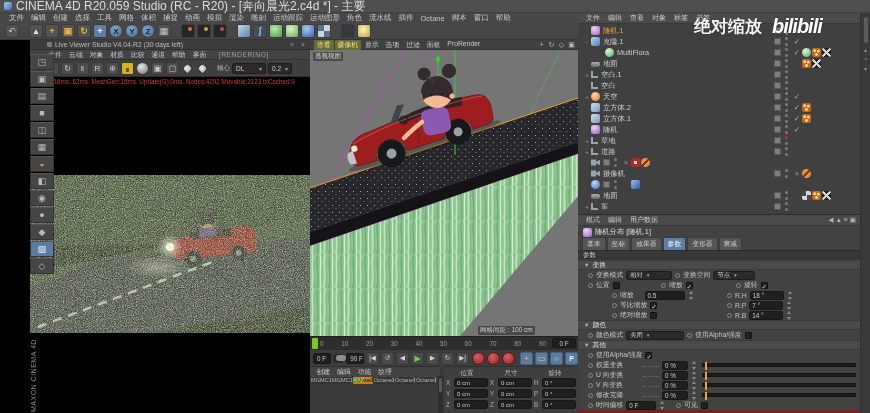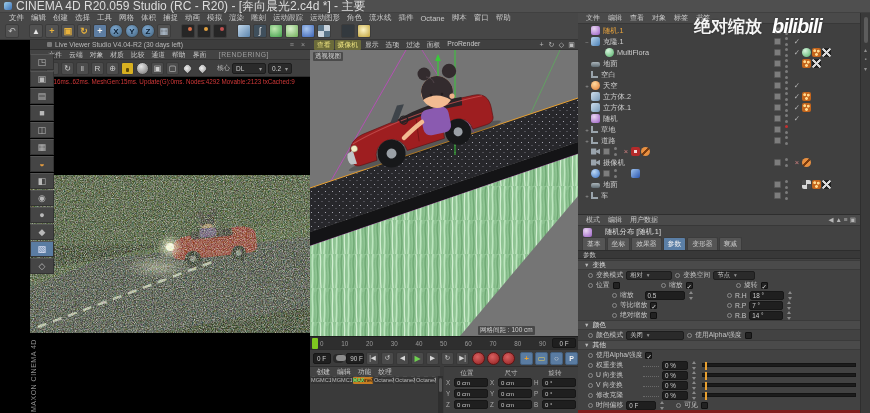--- a/index.html
+++ b/index.html
@@ -139,21 +139,21 @@
   .om-tag.ban{display:block;border-radius:50%;background:linear-gradient(135deg,transparent 40%,#7a3c10 40% 60%,transparent 60%),#e89040}
   .om-tag.octane{display:block;background:linear-gradient(135deg,#9fc4ef,#2a55b0)}
   .om-tag.tex{display:block;background:conic-gradient(#d8d8d8 25%,#4a4a4a 0 50%,#d8d8d8 0 75%,#4a4a4a 0)}
   .om-tag.matgreen{display:block;border-radius:50%;background:radial-gradient(circle at 35% 30%,#d8f5dd,#4fae66)}
   
   .attr{border-top:1px solid #2e2e2e}
   .attr-menu{height:11px;background:#4a4a4a;display:flex;align-items:center;gap:2px;padding-left:5px;border-bottom:1px solid #383838}
   .attr-menu .mitem{font-size:7px;padding:0 3px}
   .attr-hicons{margin-left:auto;display:flex;gap:2px;padding-right:4px}
   .attr-hicons span{font-size:6.5px;color:#b5b5b5}
-  .attr-title{height:12px;display:flex;align-items:center;gap:13px;padding-left:5px;background:#424242}
+  .attr-title{height:12px;display:flex;align-items:center;gap:3px;padding-left:5px;background:#424242}
   .attr-title .om-ico{margin:0}
   .attr-titletext{font-size:7.3px;color:#ddd}
   .attr-tabs{height:12px;display:flex;gap:1px;padding-left:4px;align-items:flex-end;background:#424242}
   .atab{font-size:6.8px;color:#cfcfcf;background:#555;border:1px solid #3c3c3c;border-bottom:none;border-radius:2px 2px 0 0;padding:1px 4px}
   .atab.active{background:#5b7fa6;color:#f2f2f2}
   .groupbar{height:9px;background:#383838;border-top:1px solid #2d2d2d;border-bottom:1px solid #2d2d2d;font-size:6.5px;color:#c5c5c5;line-height:8px;padding-left:5px}
   .acontent{background:#424242;padding-top:1px}
   .sec{height:10px;background:#4a4a4a;border-top:1px solid #3a3a3a;border-bottom:1px solid #3a3a3a;display:flex;align-items:center;gap:3px;padding-left:6px;font-size:6.8px;color:#ddd}
   .sec .tri{font-size:5.5px;color:#bbb}
   .arow{display:flex;align-items:center;gap:3px;height:10px;padding-left:10px;font-size:6.8px;color:#c5c5c5}
@@ -632,20 +632,33 @@
         <span class="om-layer"></span>
         <span class="om-vis"></span>
         <span class="om-en"></span>
         <span class="om-tags">
           <span class="om-tag star"></span>
           <span class="om-tag xmove"></span>
 
         </span>
       </div>
         <div class="om-row">
+        <span class="om-exp">+</span>
+        <span class="om-ico nul"></span>
+        <span class="om-name">空白.1</span>
+        <span class="om-layer"></span>
+        <span class="om-vis"></span>
+        <span class="om-en"></span>
+        <span class="om-tags">
+          
+          
+          
+        </span>
+      </div>
+        <div class="om-row">
         <span class="om-exp"></span>
         <span class="om-ico nul"></span>
         <span class="om-name">空白</span>
         <span class="om-layer"></span>
         <span class="om-vis"></span>
         <span class="om-en"></span>
         <span class="om-tags">
           
           
           

